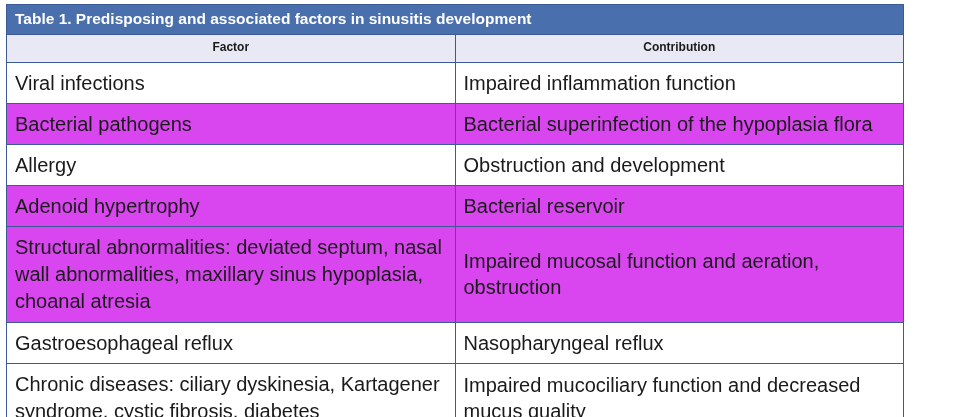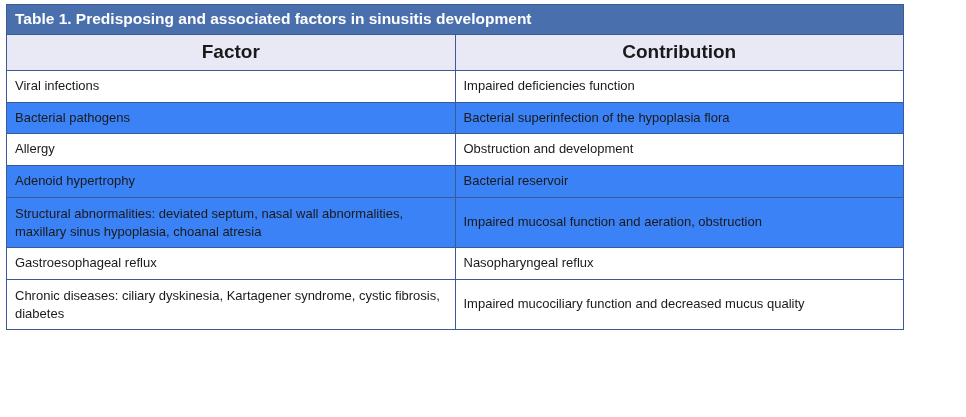--- a/index.html
+++ b/index.html
@@ -29,39 +29,39 @@
     font-weight: bold;
     font-size: 15.5px;
     padding: 5px 8px 6px 8px;
     border: 1px solid #3c5a96;
     line-height: 1.15;
   }
   .header-row th {
     background: #e8e9f4;
     color: #1a1a1a;
     font-weight: bold;
-    font-size: 19px;
+    font-size: 12px;
     text-align: center;
     padding: 6px 8px 7px 8px;
     border: 1px solid #3c5a96;
     line-height: 1.15;
   }
   tbody td {
-    font-size: 13px;
+    font-size: 20px;
     color: #1a1a1a;
     padding: 7px 8px 7px 8px;
     border: 1px solid #3c5a96;
     vertical-align: middle;
     line-height: 1.3;
   }
   tbody tr.odd td {
     background: #ffffff;
   }
   tbody tr.even td {
-    background: #3b82f6;
+    background: #d946ef;
   }
   tbody td.col-factor {
     width: 50%;
   }
   tbody td.col-contribution {
     width: 50%;
   }
   .cell-multiline {
     line-height: 1.35;
   }
@@ -76,21 +76,21 @@
         <td colspan="2">Table 1. Predisposing and associated factors in sinusitis development</td>
       </tr>
       <tr class="header-row">
         <th>Factor</th>
         <th>Contribution</th>
       </tr>
     </thead>
     <tbody>
       <tr class="odd">
         <td class="col-factor">Viral infections</td>
-        <td class="col-contribution">Impaired deficiencies function</td>
+        <td class="col-contribution">Impaired inflammation function</td>
       </tr>
       <tr class="even">
         <td class="col-factor">Bacterial pathogens</td>
         <td class="col-contribution">Bacterial superinfection of the hypoplasia flora</td>
       </tr>
       <tr class="odd">
         <td class="col-factor">Allergy</td>
         <td class="col-contribution">Obstruction and development</td>
       </tr>
       <tr class="even">

